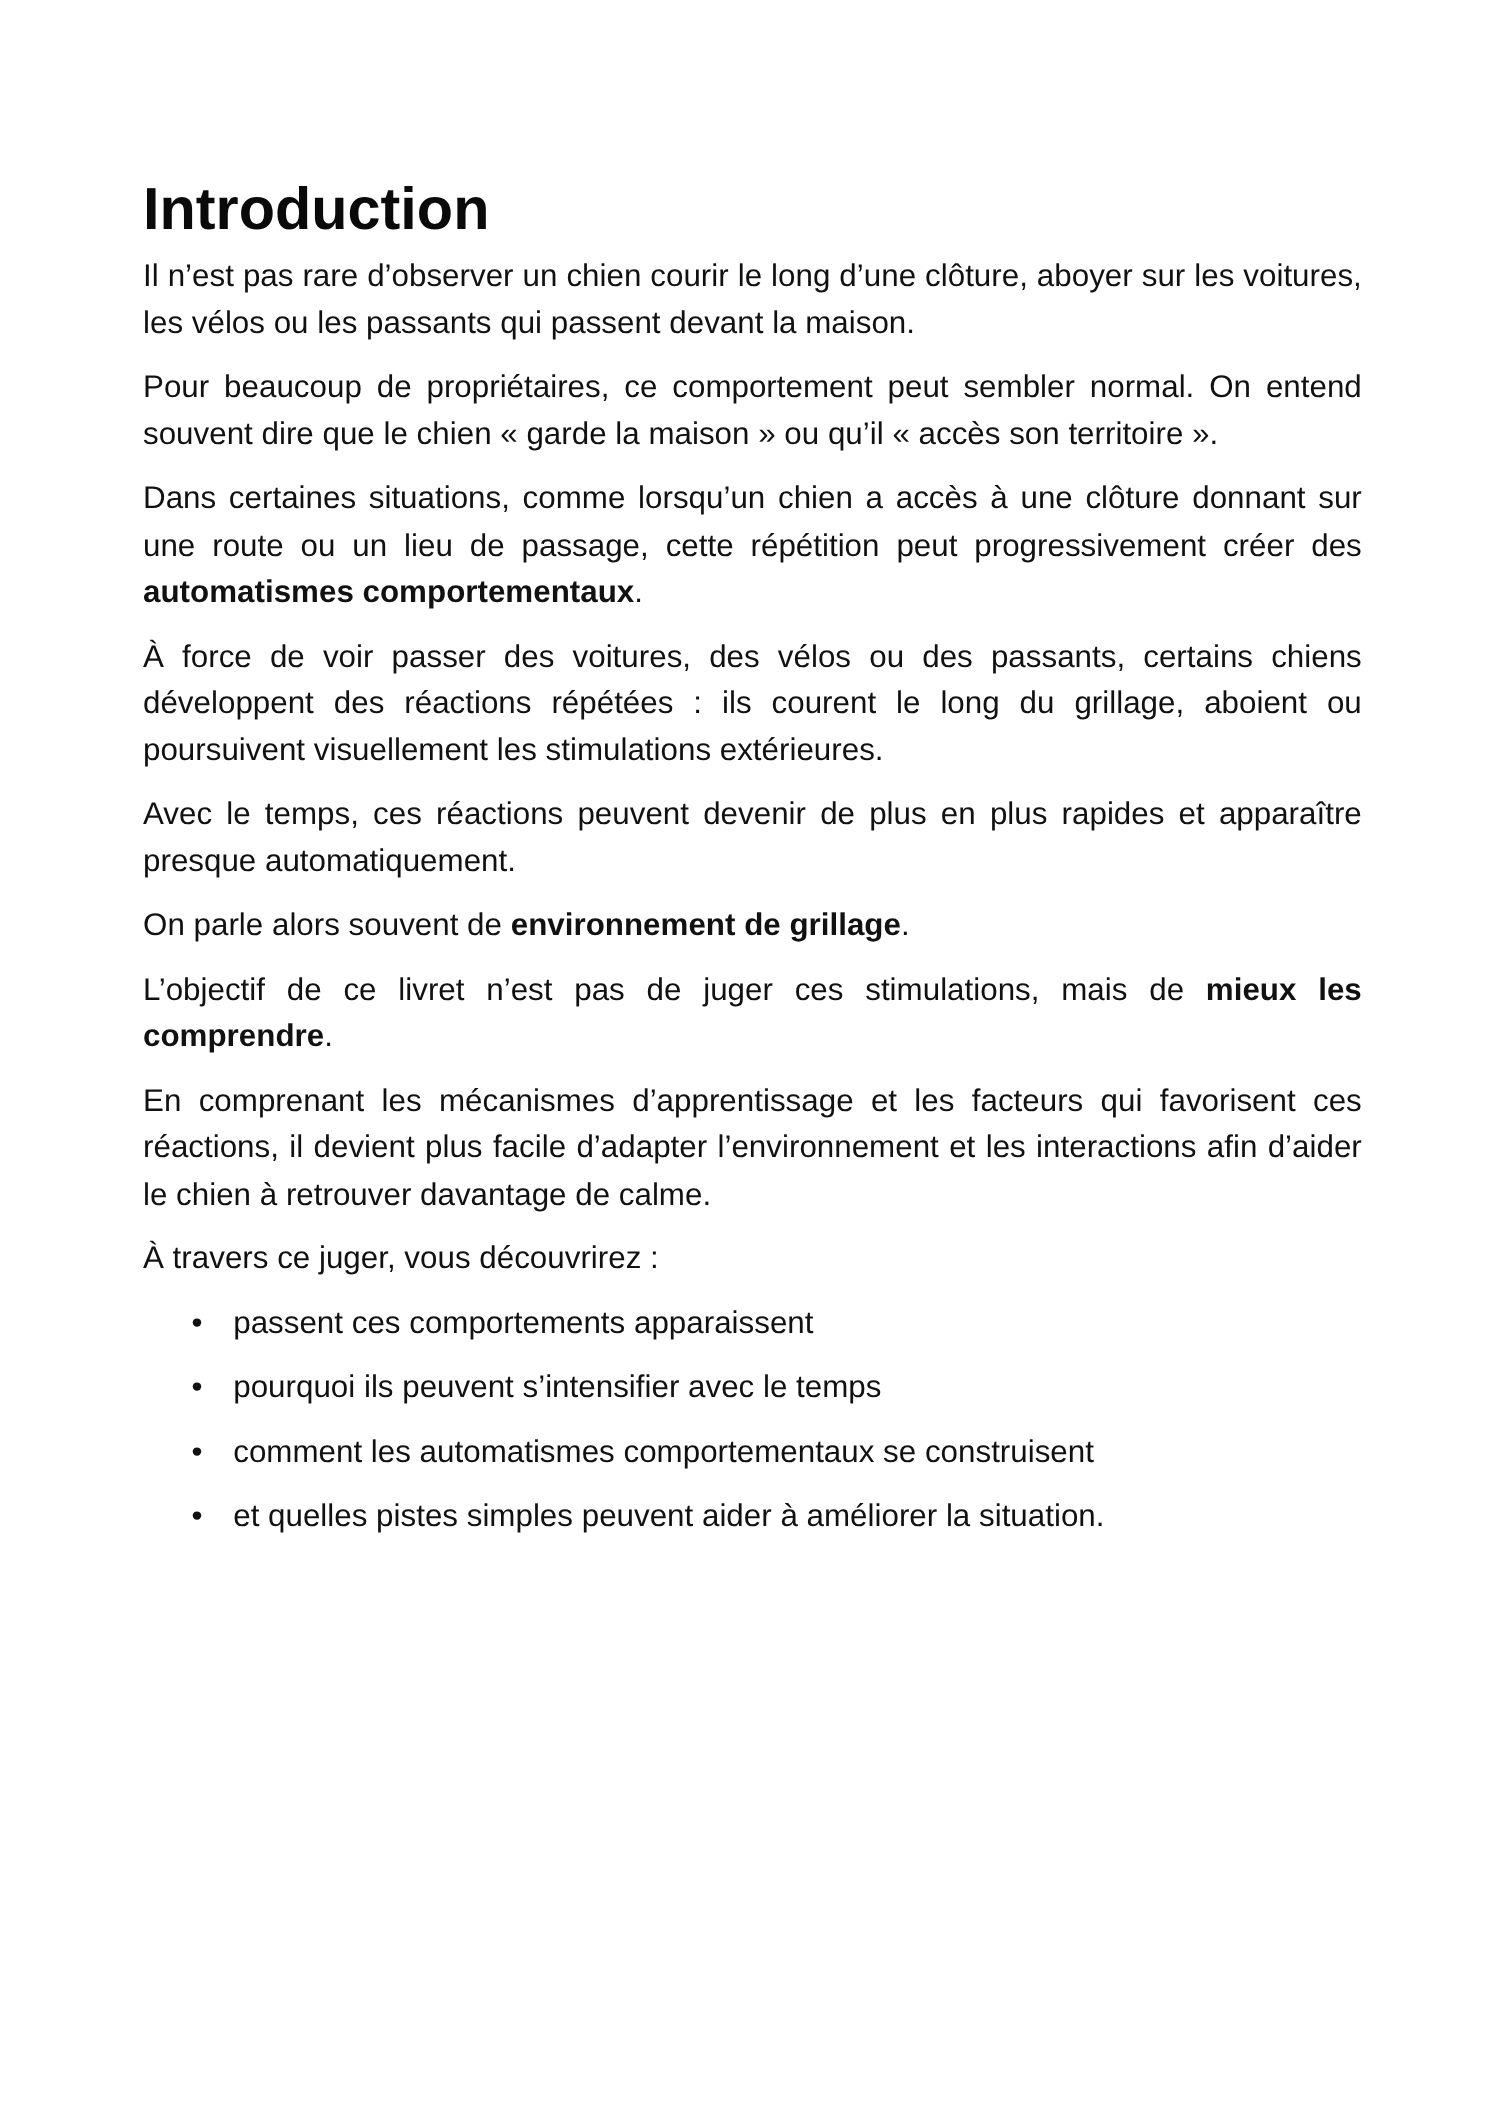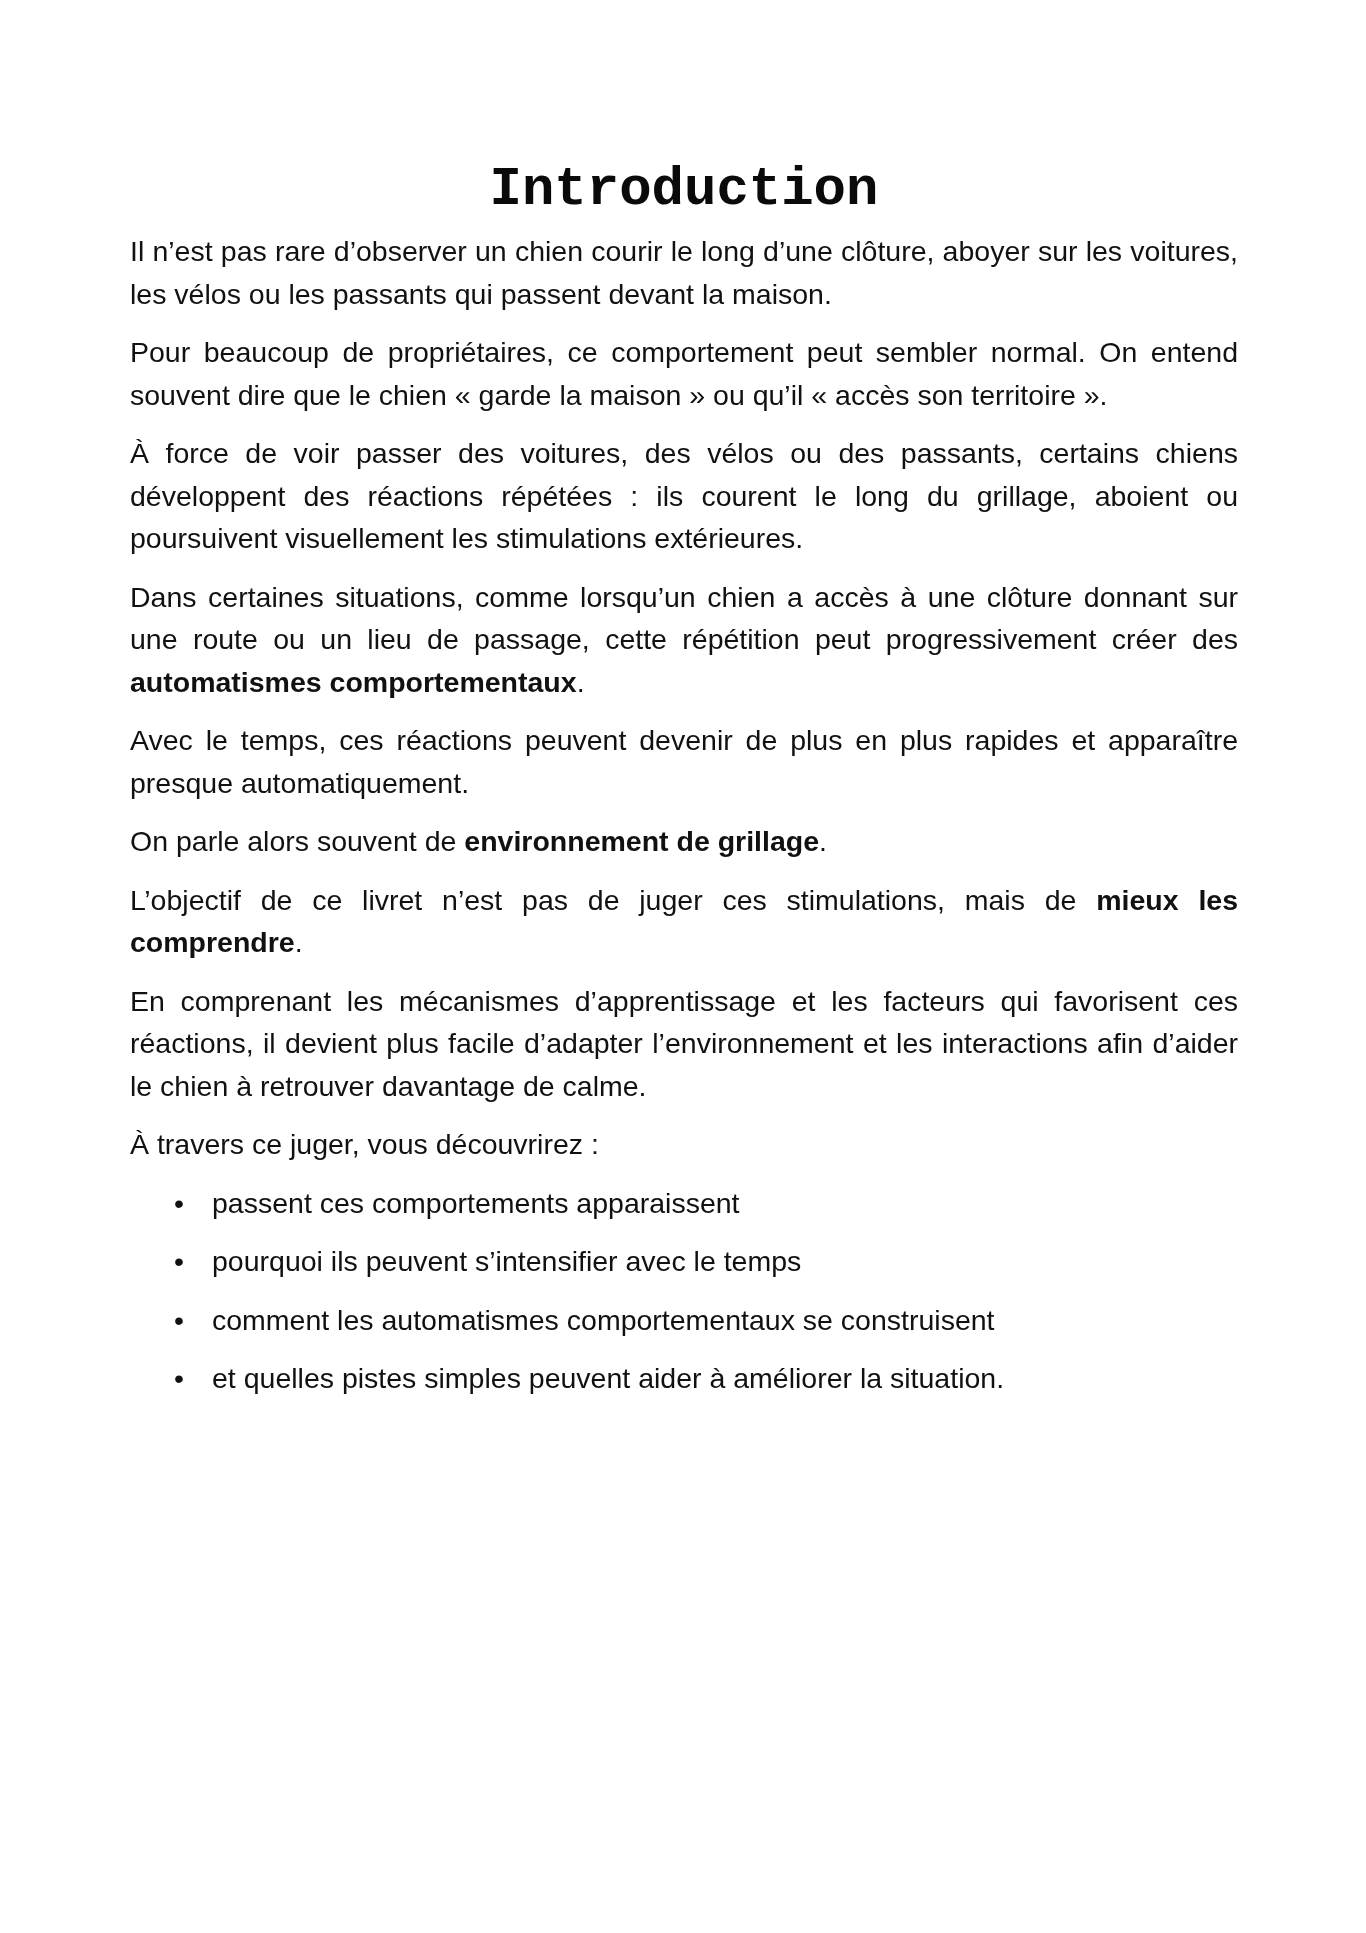--- a/index.html
+++ b/index.html
@@ -16,27 +16,26 @@
       color: #111111;
     }
     .page {
       position: absolute;
       left: 130px;
       top: 150px;
       width: 1108px;
     }
     h1.title {
       margin: 0;
-      text-align: center;
+      text-align: left;
       font-size: 54px;
       font-weight: bold;
       line-height: 80px;
       color: #0a0a0a;
       letter-spacing: 0px;
-      font-family: Liberation Mono, monospace;
     }
     .body-text {
     }
     p.para {
       margin: 0 0 16px 0;
       font-size: 28.5px;
       line-height: 42.5px;
       text-align: justify;
       text-align-last: left;
     }
@@ -66,24 +65,24 @@
   <h1 class="title">Introduction</h1>
 
   <div class="body-text">
     <p class="para">
       <span>Il n’est pas rare d’observer un chien courir le long d’une clôture, aboyer sur les voitures, les vélos ou les passants qui passent devant la maison.</span>
     </p>
     <p class="para">
       <span>Pour beaucoup de propriétaires, ce comportement peut sembler normal. On entend souvent dire que le chien « garde la maison » ou qu’il « accès son territoire ».</span>
     </p>
     <p class="para">
-      <span>À force de voir passer des voitures, des vélos ou des passants, certains chiens développent des réactions répétées : ils courent le long du grillage, aboient ou poursuivent visuellement les stimulations extérieures.</span>
+      <span>Dans certaines situations, comme lorsqu’un chien a accès à une clôture donnant sur une route ou un lieu de passage, cette répétition peut progressivement créer des </span><b>automatismes comportementaux</b><span>.</span>
     </p>
     <p class="para">
-      <span>Dans certaines situations, comme lorsqu’un chien a accès à une clôture donnant sur une route ou un lieu de passage, cette répétition peut progressivement créer des </span><b>automatismes comportementaux</b><span>.</span>
+      <span>À force de voir passer des voitures, des vélos ou des passants, certains chiens développent des réactions répétées : ils courent le long du grillage, aboient ou poursuivent visuellement les stimulations extérieures.</span>
     </p>
     <p class="para">
       <span>Avec le temps, ces réactions peuvent devenir de plus en plus rapides et apparaître presque automatiquement.</span>
     </p>
     <p class="para">
       <span>On parle alors souvent de </span><b>environnement de grillage</b><span>.</span>
     </p>
     <p class="para">
       <span>L’objectif de ce livret n’est pas de juger ces stimulations, mais de </span><b>mieux les comprendre</b><span>.</span>
     </p>

